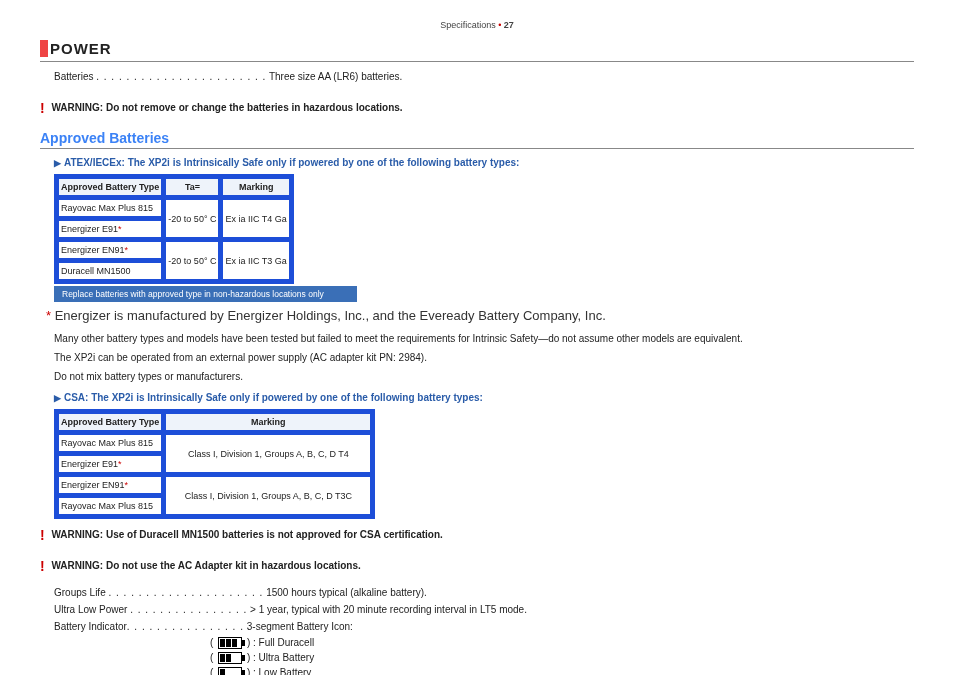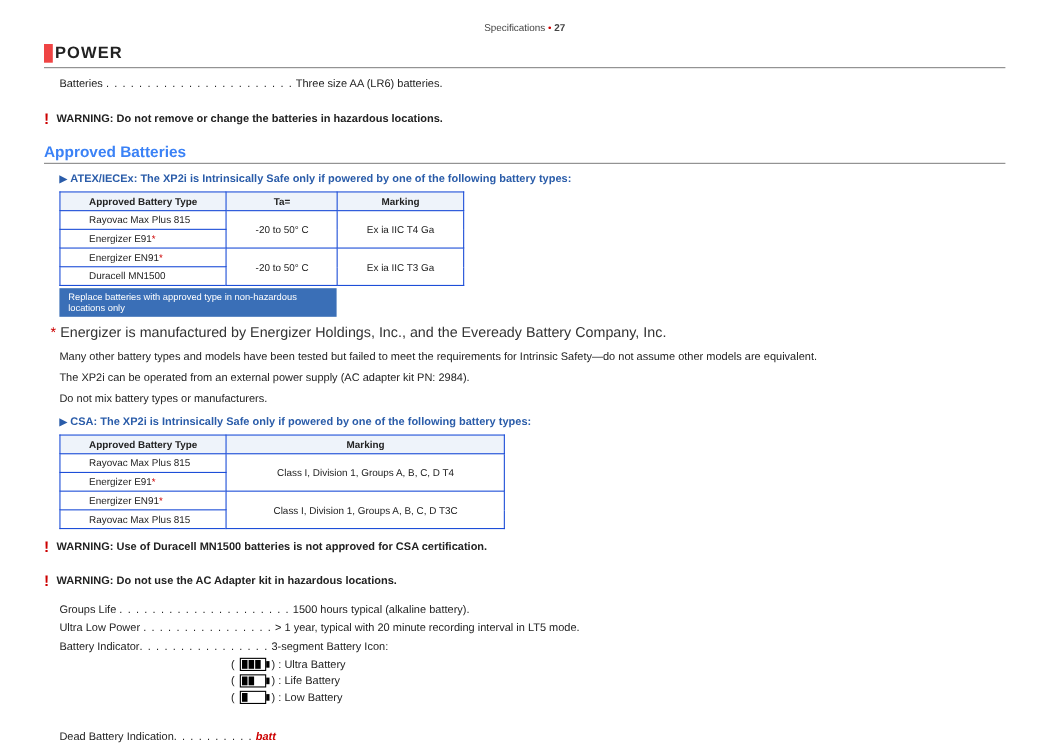--- a/index.html
+++ b/index.html
@@ -57,38 +57,38 @@
     color: #2a5ca9;
     margin: 8px 0 6px 14px;
   }
   .tri { font-size: 9px; margin-right: 3px; }
   table.bt {
     border-collapse: collapse;
     margin-left: 14px;
     margin-bottom: 2px;
   }
   table.bt th, table.bt td {
-    border: 1px solid #1d4ed8;
-    padding: 3px 26px;
+    border: 5px solid #1d4ed8;
+    padding: 3px 2px;
     font-size: 9px;
     text-align: left;
   }
   table.bt th {
     background: #eef3fa;
     font-weight: bold;
     text-align: center;
   }
   table.bt td.c { text-align: center; }
   .note-bar {
     background: #3a6fb7;
     color: #fff;
     font-size: 8.5px;
     padding: 3px 8px;
     margin-left: 14px;
-    width: 252px;
+    width: 303px;
     box-sizing: border-box;
   }
   .ast { color: #c00; }
   .footnote { font-size: 13px; margin: 6px 0 8px 6px; color: #333; }
   .body-p { margin: 4px 0 4px 14px; line-height: 1.5; }
   .batt-ind { margin-left: 170px; line-height: 1.5; }
   .batt-icon {
     display: inline-block;
     width: 22px;
     height: 10px;
@@ -220,24 +220,24 @@
 <div class="indent spec-line">
   <span>Groups Life</span> <span class="dots">. . . . . . . . . . . . . . . . . . . . .</span> <span>1500 hours typical (alkaline battery).</span>
 </div>
 <div class="indent spec-line">
   <span>Ultra Low Power</span> <span class="dots">. . . . . . . . . . . . . . . .</span> <span>&gt; 1 year, typical with 20 minute recording interval in LT5 mode.</span>
 </div>
 <div class="indent spec-line">
   <span>Battery Indicator</span><span class="dots">. . . . . . . . . . . . . . . .</span> <span>3-segment Battery Icon:</span>
 </div>
 <div class="batt-ind">
-  ( <span class="batt-icon"><span class="seg s1"></span><span class="seg s2"></span><span class="seg s3"></span></span> <span>) : Ultra Battery</span>
+  ( <span class="batt-icon"><span class="seg s1"></span><span class="seg s2"></span><span class="seg s3"></span></span> <span>) : Full Duracell</span>
 </div>
 <div class="batt-ind">
-  ( <span class="batt-icon"><span class="seg s1"></span><span class="seg s2"></span></span> <span>) : Life Battery</span>
+  ( <span class="batt-icon"><span class="seg s1"></span><span class="seg s2"></span></span> <span>) : Ultra Battery</span>
 </div>
 <div class="batt-ind">
   ( <span class="batt-icon"><span class="seg s1"></span></span> <span>) : Low Battery</span>
 </div>
 
 <div class="indent spec-line" style="margin-top:20px">
   <span>Dead Battery Indication</span><span class="dots">. . . . . . . . . .</span> <span class="batt-word">batt</span>
 </div>
 
 <div class="footer">XP2i Operation Manual</div>

